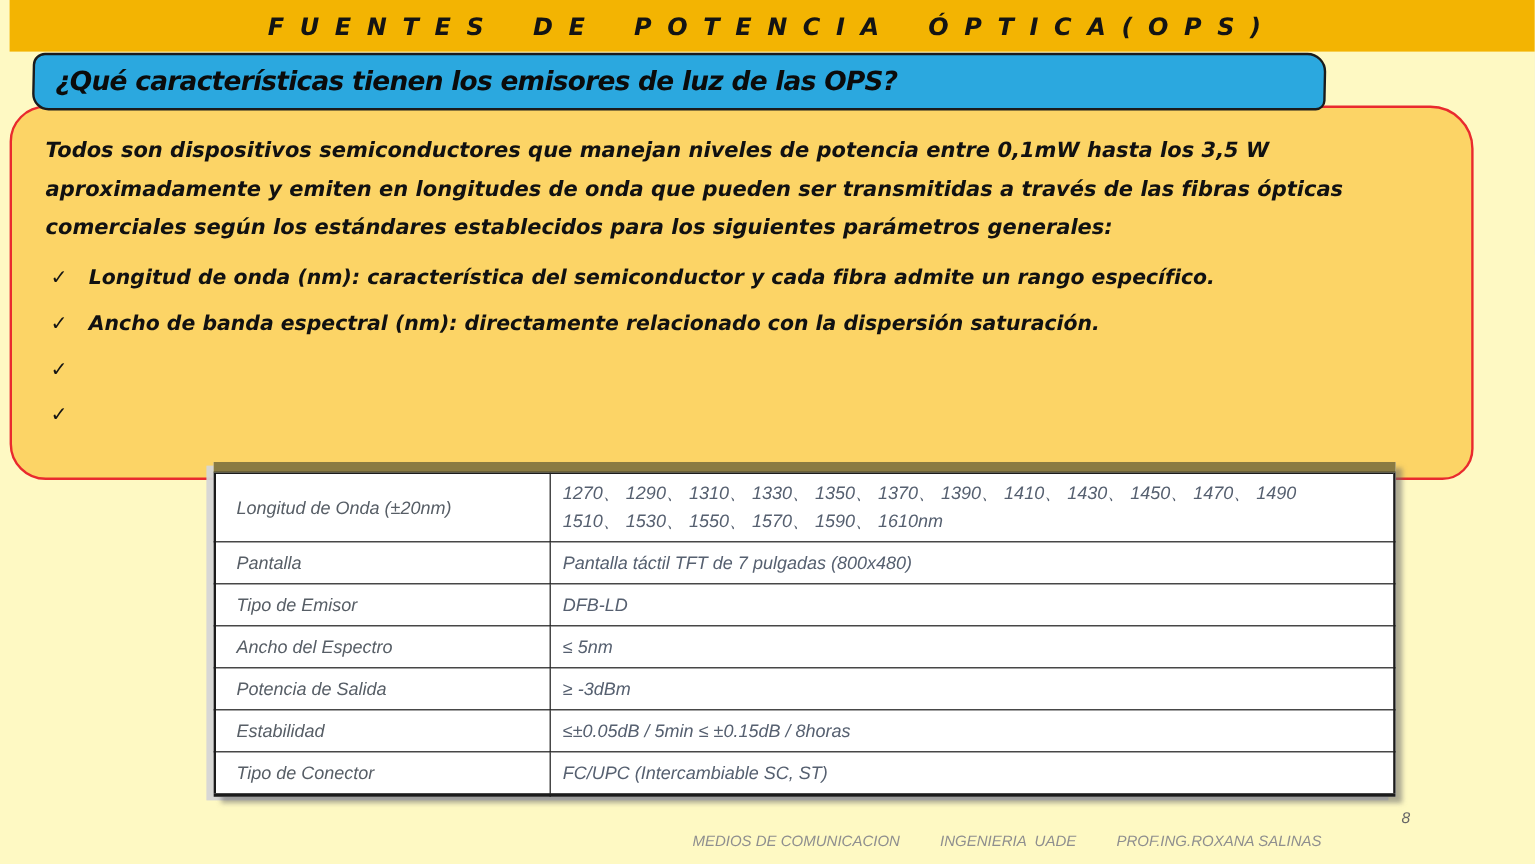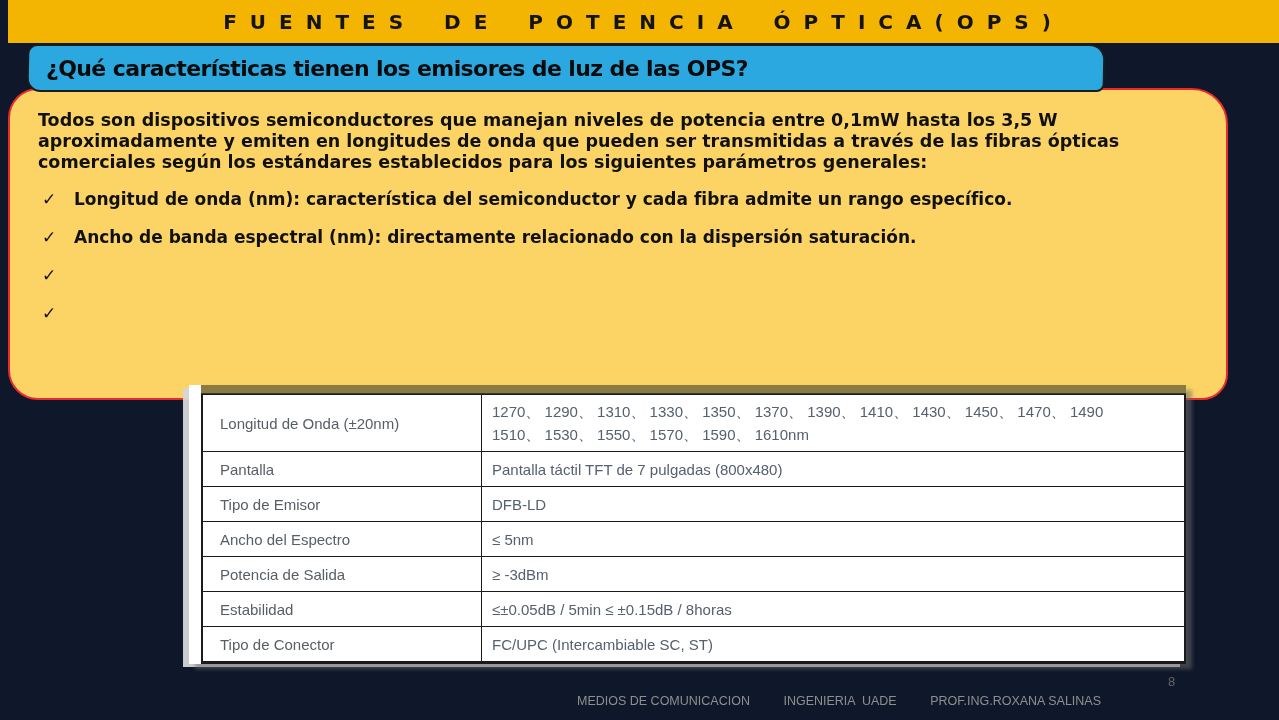--- a/index.html
+++ b/index.html
@@ -1,44 +1,44 @@
 <!DOCTYPE html>
 <html lang="es"><head>
 <meta charset="utf-8">
 <style>
   html,body{margin:0;padding:0;}
   body{font-family:"DejaVu Sans",sans-serif;background:#e9e9e9;}
-  .slide{position:relative;width:1279px;height:720px;background:#0f172a;overflow:hidden;margin:0 auto;}
+  .slide{position:relative;width:1279px;height:720px;background:#fef9c3;overflow:hidden;margin:0 auto;font-style:italic;}
 
   
   .title-bar{position:absolute;left:8px;top:0;width:1271px;height:43px;background:#F3B402;
     display:flex;align-items:center;justify-content:center;}
   .title-bar .title-text{font-size:20px;font-weight:bold;color:#141414;letter-spacing:13px;
     word-spacing:8px;white-space:nowrap;}
 
   
   .question-banner{position:absolute;left:27px;top:44px;width:1078px;height:48px;background:#2BA8DF;
     border:2.5px solid #1b1b1b;border-radius:10px 16px 8px 14px;transform:skewX(-1.2deg);
     display:flex;align-items:center;z-index:3;box-sizing:border-box;}
   .question-banner .question-text{font-size:22px;font-weight:bold;color:#0b0b0b;
     letter-spacing:-0.6px;padding-left:17px;white-space:nowrap;transform:skewX(1.2deg);}
 
   
   .content-box{position:absolute;left:8px;top:88px;width:1220px;height:312px;background:#FCD466;
     border:2.5px solid #E92A2E;border-radius:30px 36px 26px 30px;box-sizing:border-box;
     padding:20px 24px 0 28px;z-index:1;}
-  .intro-paragraph{margin:0;font-size:17.5px;font-weight:bold;color:#111;line-height:21px;white-space:pre-line;}
+  .intro-paragraph{margin:0;font-size:17.5px;font-weight:bold;color:#111;line-height:32px;white-space:pre-line;}
   .bullet-list{list-style:none;margin:14px 0 0 0;padding:0;}
   .bullet-item{display:flex;align-items:flex-start;margin-bottom:14px;font-size:17px;font-weight:bold;color:#111;line-height:24px;}
   .check-icon{width:22px;flex:0 0 22px;margin-left:4px;margin-right:10px;font-weight:bold;color:#141414;}
   .example-label{margin:9px 0 0 0;font-size:17.5px;font-weight:bold;color:#111;}
 
   
-  .spec-table-wrap{position:absolute;left:189px;top:385px;width:985px;z-index:5;background:#ffffff;
-    box-shadow:6px 5px 4px rgba(105,105,105,.55), -6px 3px 0 rgba(214,214,214,.95);padding-left:12px;}
+  .spec-table-wrap{position:absolute;left:178px;top:385px;width:985px;z-index:5;background:#ffffff;
+    box-shadow:6px 5px 4px rgba(105,105,105,.55), -6px 3px 0 rgba(214,214,214,.95);}
   .table-top-strip{height:8px;background:#8A7B42;border-bottom:1px solid #3a3a2a;}
   table.spec-table{width:100%;border-collapse:collapse;table-layout:fixed;
     font-family:"Liberation Sans",sans-serif;background:#fff;
     border-left:2px solid #1b1b1b;border-right:2px solid #1b1b1b;border-bottom:3px solid #1b1b1b;border-top:1px solid #1b1b1b;}
   table.spec-table td{border:1.5px solid #1b1b1b;font-size:15px;}
   td.row-label{width:255px;padding:0 6px 0 17px;color:#575E66;height:34px;}
   td.row-value{color:#566070;white-space:pre-line;line-height:23px;padding:2px 10px;}
   tr.row-tall td{height:52px;}
 
   

